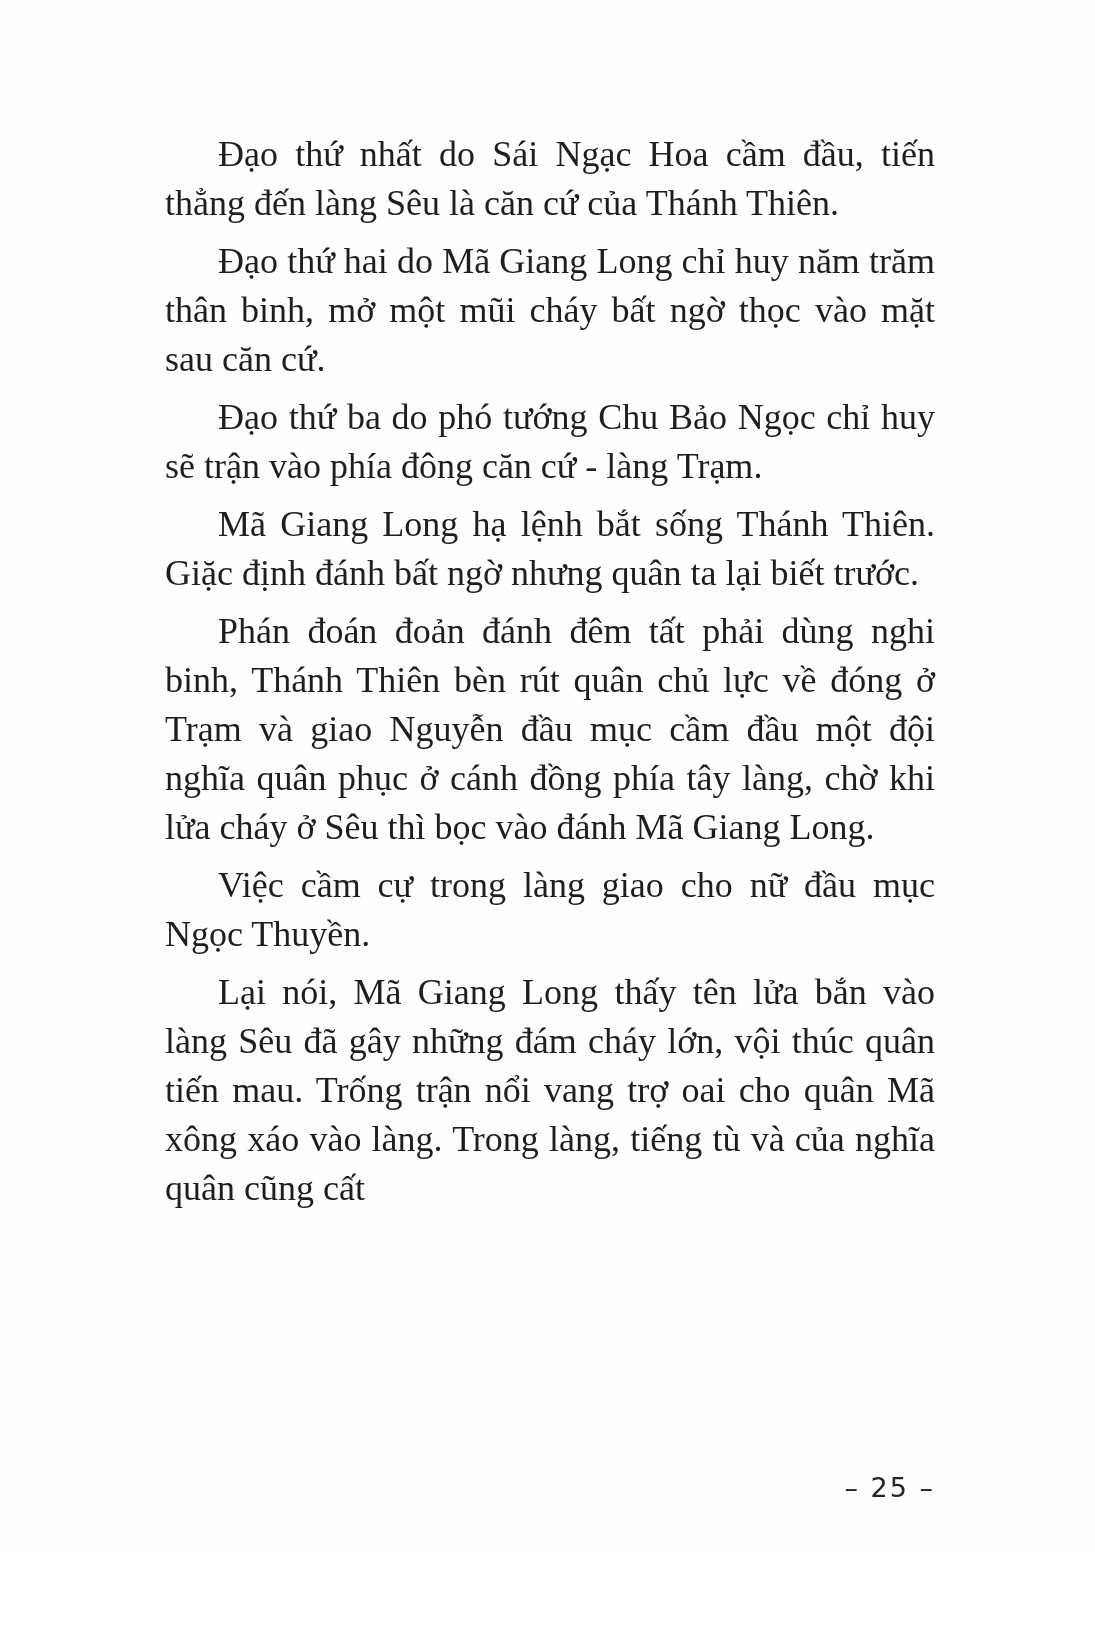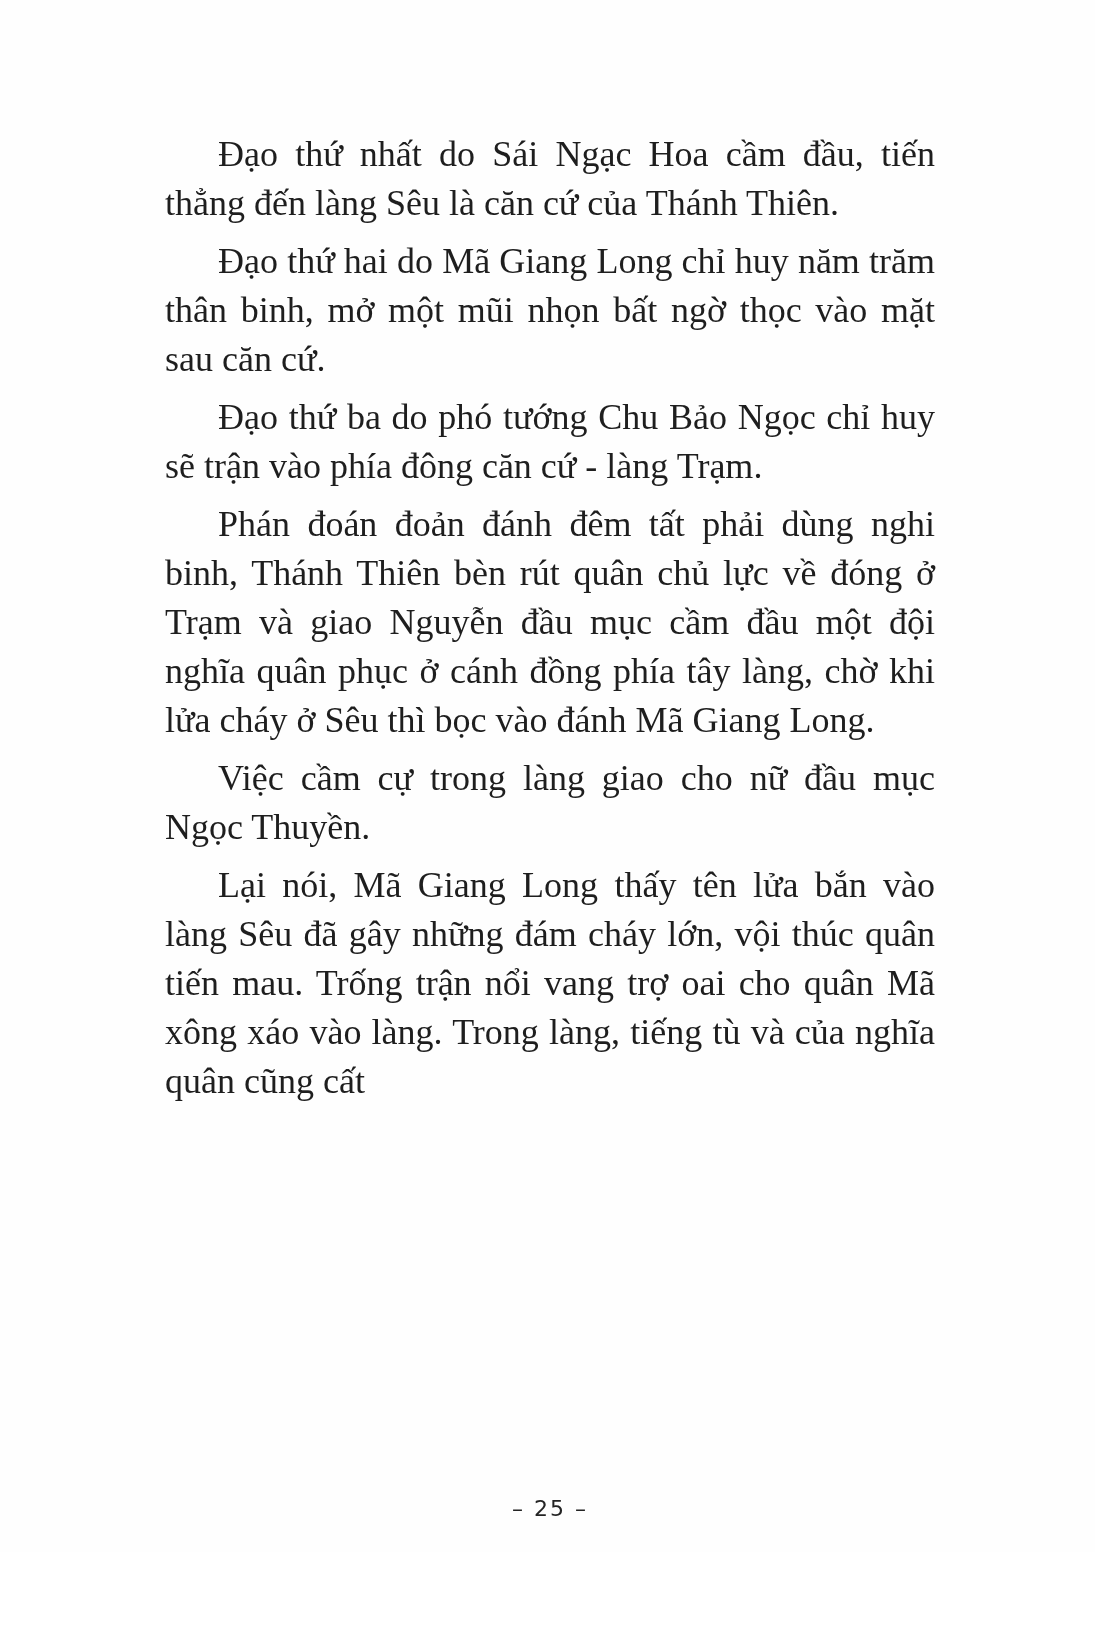--- a/index.html
+++ b/index.html
@@ -37,34 +37,34 @@
     text-indent: 53px;
   }
   .text-block p:last-child {
     margin-bottom: 0;
   }
   .page-number {
     position: absolute;
     left: 165px;
     top: 1472px;
     width: 770px;
-    text-align: center;
+    text-align: right;
     font-family: "DejaVu Sans", sans-serif;
-    font-size: 22px;
+    font-size: 27px;
     letter-spacing: 2px;
     color: #242424;
-    margin-top: 24px;
   }
 </style>
 </head>
 <body>
 
 <div class="page">
   <div class="text-block">
     <p>Đạo thứ nhất do Sái Ngạc Hoa cầm đầu, tiến thẳng đến làng Sêu là căn cứ của Thánh Thiên.</p>
-    <p>Đạo thứ hai do Mã Giang Long chỉ huy năm trăm thân binh, mở một mũi nhọn bất ngờ thọc vào mặt sau căn cứ.</p>
+    <p>Đạo thứ hai do Mã Giang Long chỉ huy năm trăm thân binh, mở một mũi cháy bất ngờ thọc vào mặt sau căn cứ.</p>
     <p>Đạo thứ ba do phó tướng Chu Bảo Ngọc chỉ huy sẽ trận vào phía đông căn cứ - làng Trạm.</p>
+    <p>Mã Giang Long hạ lệnh bắt sống Thánh Thiên. Giặc định đánh bất ngờ nhưng quân ta lại biết trước.</p>
     <p>Phán đoán đoản đánh đêm tất phải dùng nghi binh, Thánh Thiên bèn rút quân chủ lực về đóng ở Trạm và giao Nguyễn đầu mục cầm đầu một đội nghĩa quân phục ở cánh đồng phía tây làng, chờ khi lửa cháy ở Sêu thì bọc vào đánh Mã Giang Long.</p>
     <p>Việc cầm cự trong làng giao cho nữ đầu mục Ngọc Thuyền.</p>
     <p>Lại nói, Mã Giang Long thấy tên lửa bắn vào làng Sêu đã gây những đám cháy lớn, vội thúc quân tiến mau. Trống trận nổi vang trợ oai cho quân Mã xông xáo vào làng. Trong làng, tiếng tù và của nghĩa quân cũng cất</p>
   </div>
   <div class="page-number">– 25 –</div>
 </div>
 
 </body></html>

